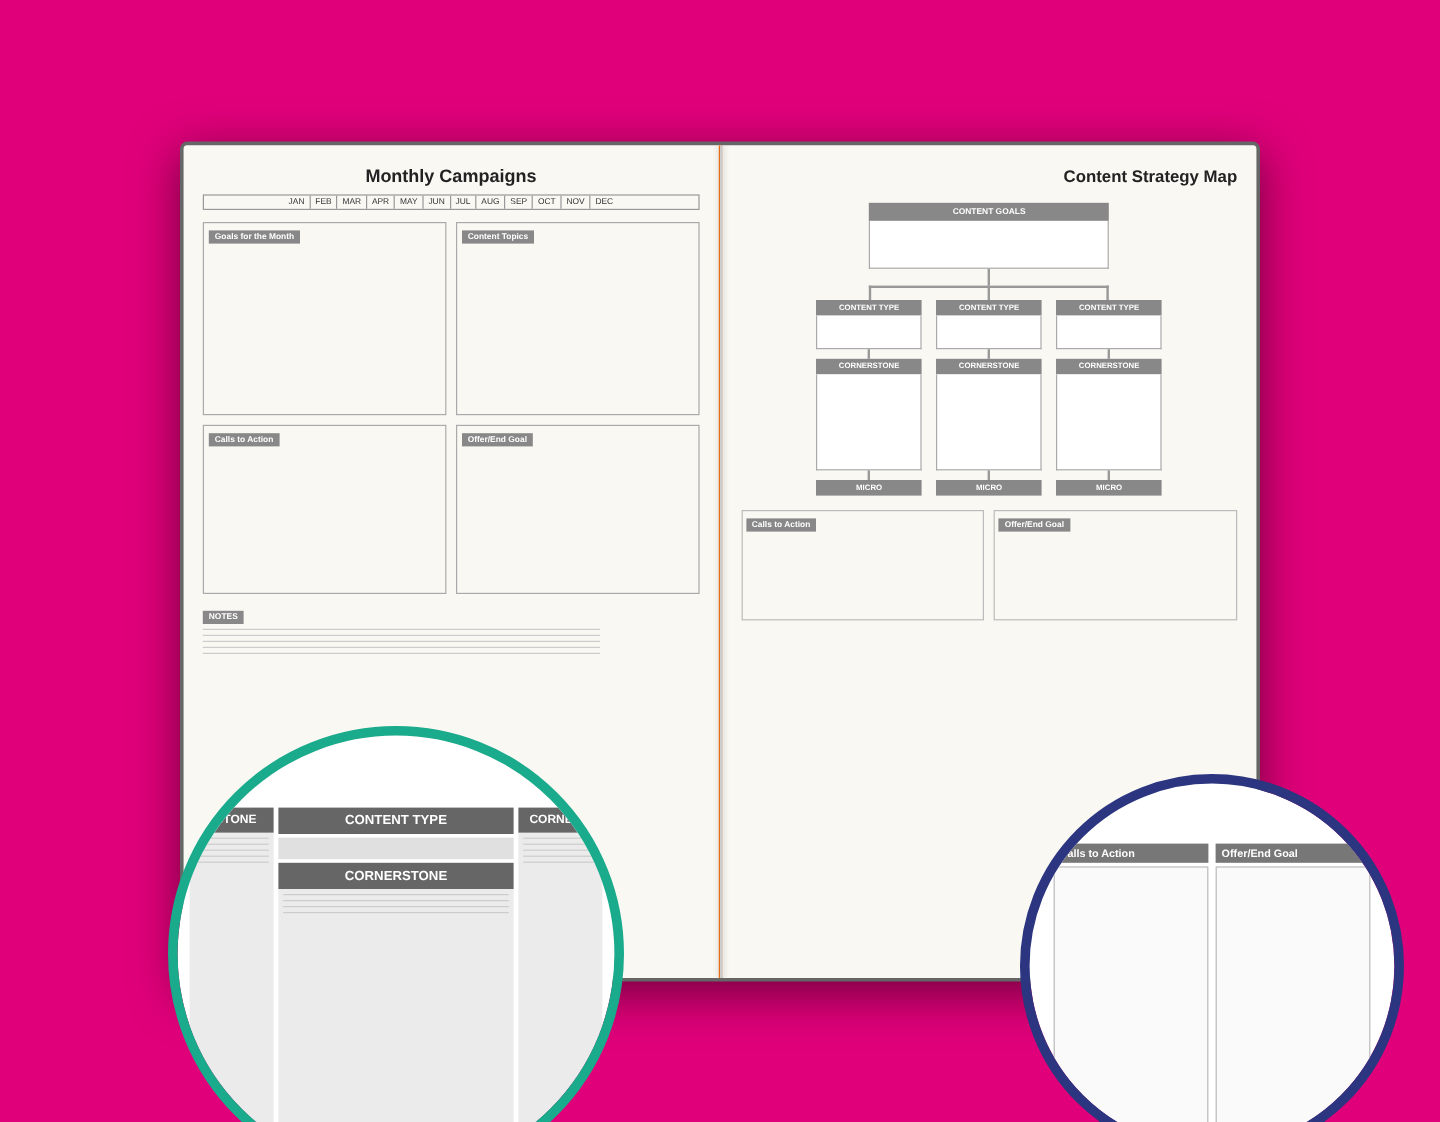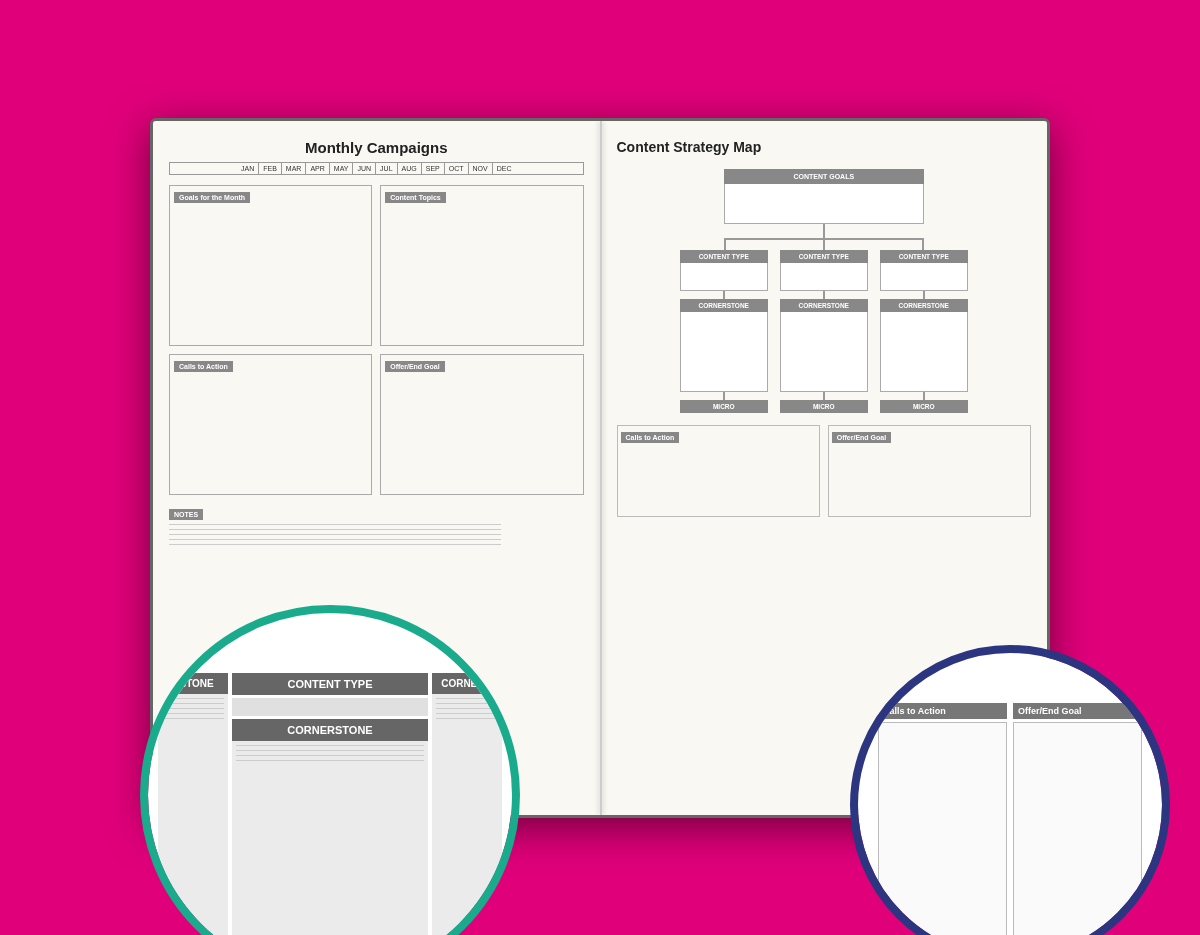--- a/index.html
+++ b/index.html
@@ -42,21 +42,21 @@
     }
 
     .page {
       flex: 1;
       padding: 18px 16px;
       position: relative;
       background: #f7f6f1;
     }
 
     .page-left {
-      border-right: 1px solid #f97316;
+      border-right: 3px solid #f97316;
       background: #f9f8f3;
     }
 
     .page-right {
       background: #f9f8f3;
     }
 
     
     .page-title {
       text-align: center;
@@ -142,21 +142,21 @@
     .footer-text {
       position: absolute;
       bottom: 8px;
       left: 16px;
       font-size: 6px;
       color: #888;
     }
 
     
     .right-title {
-      text-align: left;
+      text-align: right;
       font-size: 14px;
       color: #444;
       margin-bottom: 14px;
     }
 
     .right-title span {
       font-weight: bold;
       color: #222;
     }
 

